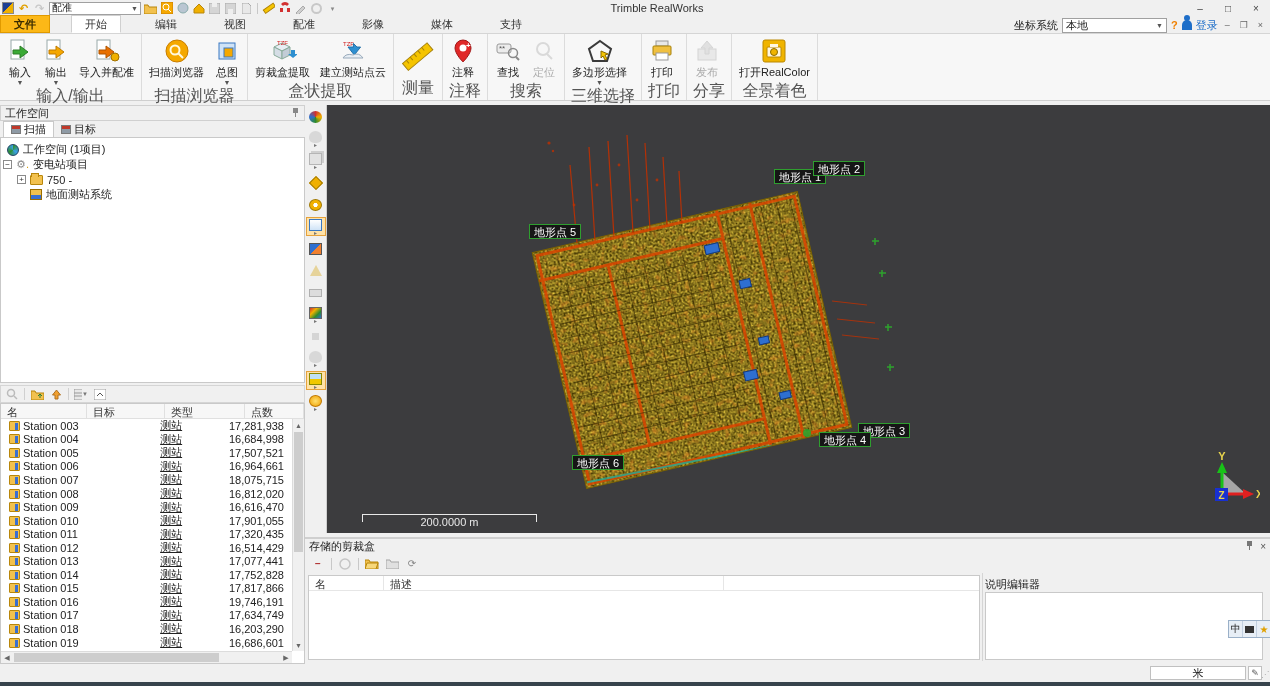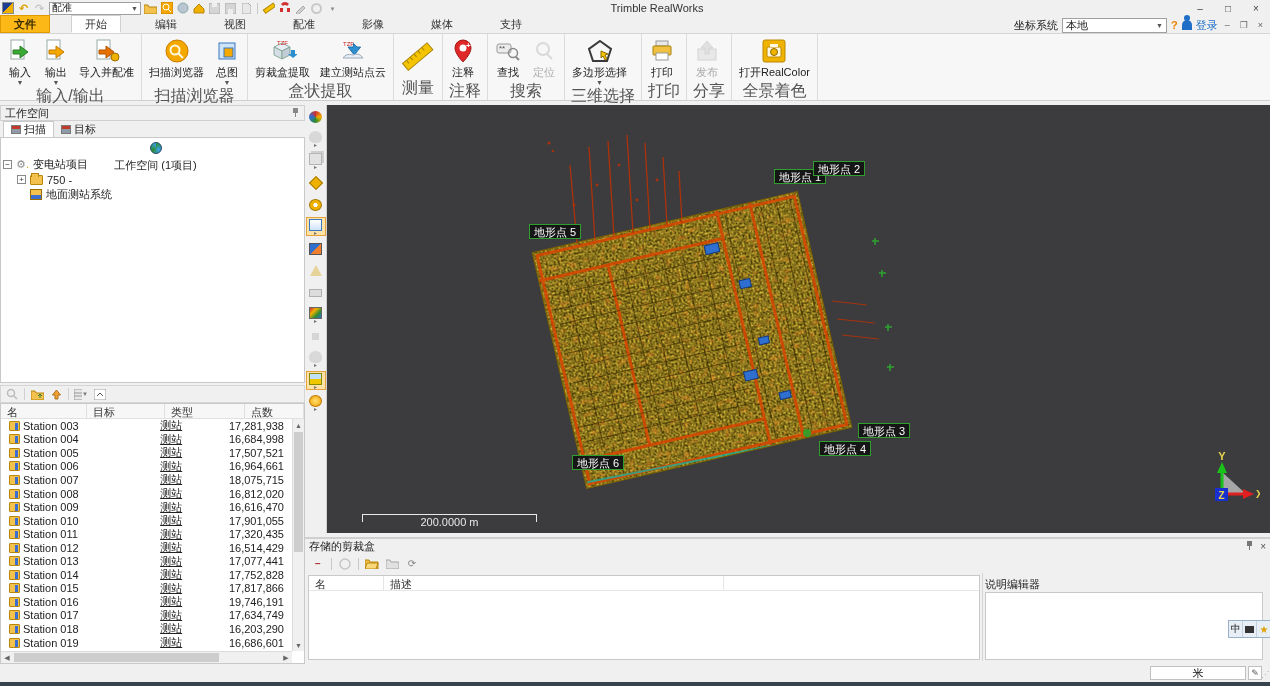--- a/index.html
+++ b/index.html
@@ -456,21 +456,21 @@
   <div class="wtab active">
     <span class="tico"></span>
     <span>扫描</span>
   </div>
   <div class="wtab">
     <span class="tico"></span>
     <span>目标</span>
   </div>
 </div>
 <div id="tree">
-  <div class="tnode" style="padding-left:6px;flex-direction:column;">
+  <div class="tnode" style="padding-left:6px;">
     <span class="tico-globe"></span>
     <span>工作空间  (1项目)</span>
   </div>
   <div class="tnode" style="padding-left:2px;">
     <span class="texp">−</span>
     <span class="tico-gear">⚙<span style="color:#d4a017;">.</span></span>
     <span>变电站项目</span>
   </div>
   <div class="tnode" style="padding-left:16px;">
     <span class="texp">+</span>
@@ -806,21 +806,21 @@
           <line x1="510" y1="214" x2="548" y2="218"></line>
         <line x1="515" y1="230" x2="552" y2="234"></line>
       </g>
       <circle cx="480" cy="328" r="4" fill="#2ea22e" opacity="0.9"></circle>
     </svg>
 
     
     <div class="pc-label" style="left:447px;top:64px;">地形点 1</div>
     <div class="pc-label" style="left:486px;top:56px;">地形点 2</div>
     <div class="pc-label" style="left:531px;top:318px;">地形点 3</div>
-    <div class="pc-label" style="left:492px;top:336px;text-align:center;">地形点 4</div>
+    <div class="pc-label" style="left:492px;top:327px;text-align:center;">地形点 4</div>
     <div class="pc-label" style="left:202px;top:119px;">地形点 5</div>
     <div class="pc-label" style="left:245px;top:350px;">地形点 6</div>
 
     <div id="scalebar">
       <div class="sb-line"></div>
       <div class="sb-text">200.0000 m</div>
     </div>
 
     <svg id="axis-indicator" width="50" height="52">
       <polygon points="12,44 36,44 12,22" fill="#b8b8b8" opacity="0.85"></polygon>

